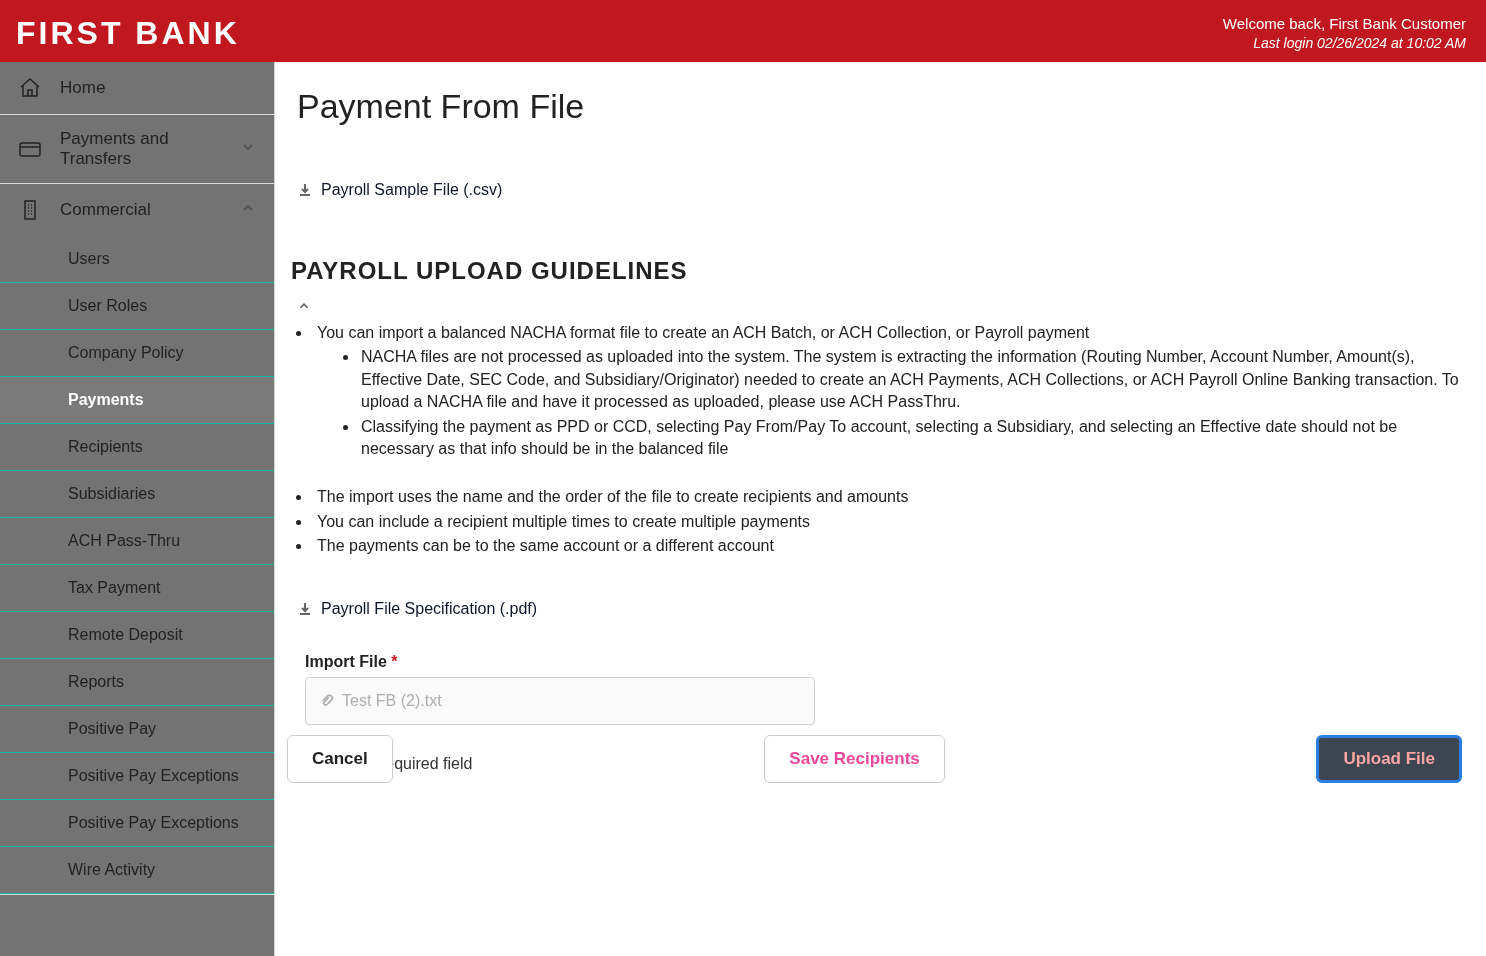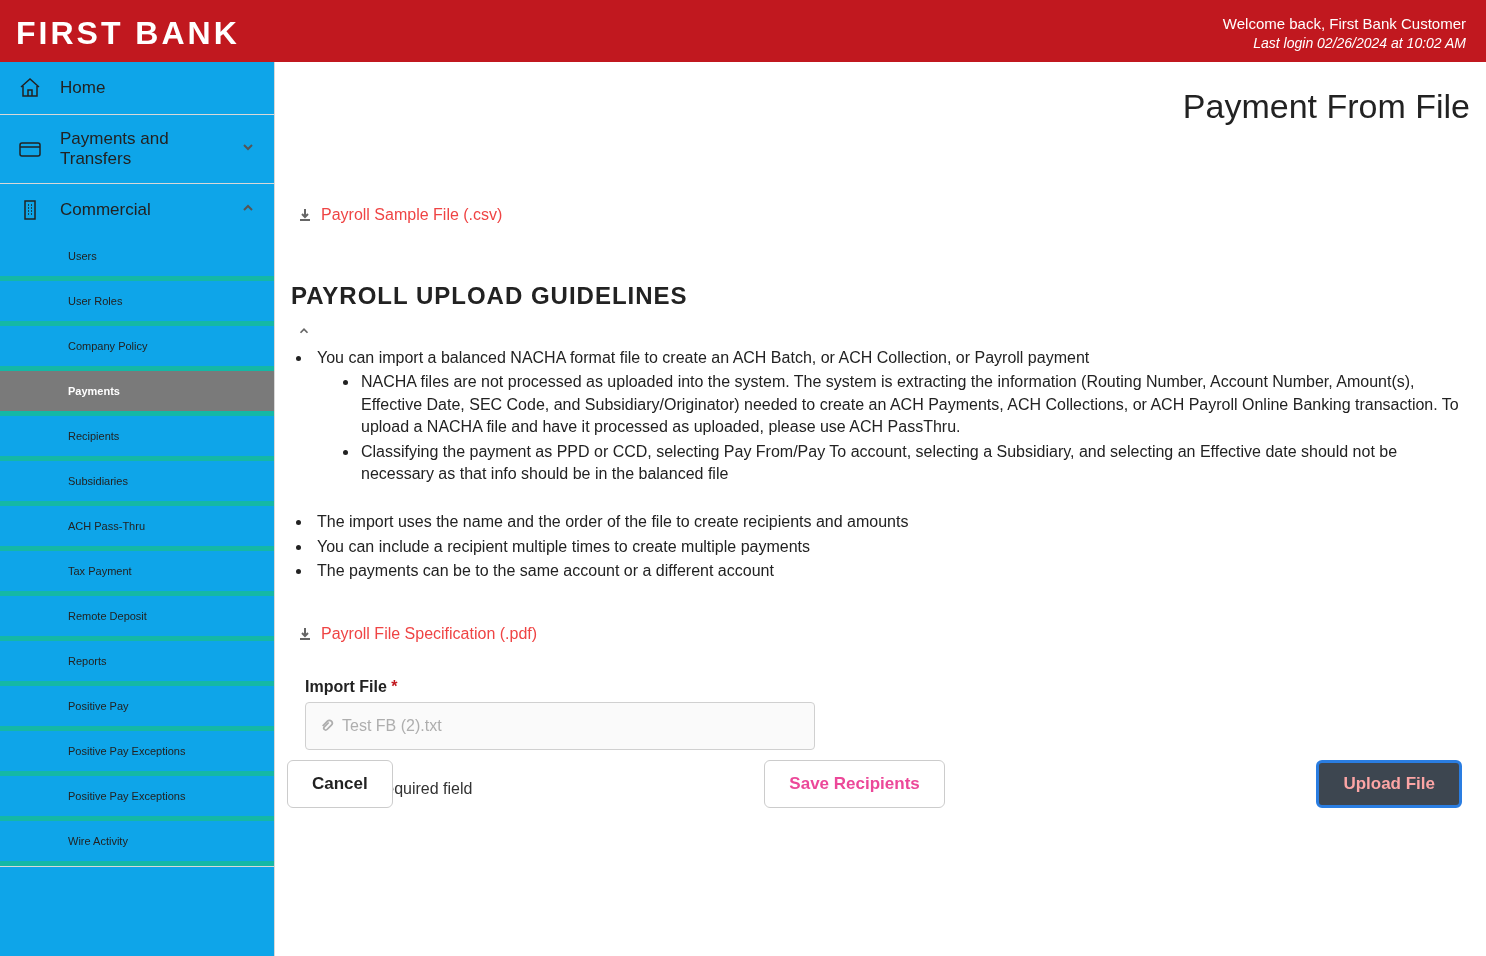--- a/index.html
+++ b/index.html
@@ -34,21 +34,21 @@
     .header-right .last-login {
       font-style: italic;
       font-size: 14px;
     }
     .layout {
       display: flex;
       height: calc(100% - 62px);
     }
     .sidebar {
       width: 275px;
-      background: #0ea5e9;
+      background: #737373;
       border-right: 1px solid #d8d8d8;
       overflow-y: auto;
       flex-shrink: 0;
     }
     .nav-top {
       list-style: none;
     }
     .nav-top > li {
       border-bottom: 1px solid #d8d8d8;
     }
@@ -61,22 +61,22 @@
       gap: 18px;
     }
     .nav-top-item .chev {
       margin-left: auto;
     }
     .nav-sub {
       list-style: none;
     }
     .nav-sub-item {
       padding: 14px 18px 14px 68px;
-      font-size: 11px;
-      border-bottom: 5px solid #14b8a6;
+      font-size: 16px;
+      border-bottom: 1px solid #14b8a6;
       cursor: pointer;
     }
     .nav-sub-item.active {
       background: #7a7a7a;
       color: #fff;
       font-weight: 700;
     }
     .icon-svg {
       width: 24px;
       height: 24px;
@@ -93,30 +93,29 @@
       stroke-width: 2;
     }
     .main {
       flex: 1;
       padding: 20px 16px 20px 12px;
       overflow-y: auto;
     }
     .page-title {
       font-size: 34px;
       font-weight: 500;
-      margin-bottom: 80px;
+      margin-bottom: 55px;
       margin-left: 10px;
       margin-top: 5px;
-      text-align: right;
     }
     .dl-link {
       display: inline-flex;
       align-items: center;
       gap: 8px;
-      color: #ef4444;
+      color: #0f172a;
       font-size: 16px;
       cursor: pointer;
       margin-left: 10px;
     }
     .dl-link svg {
       width: 16px;
       height: 16px;
       stroke: #666;
       fill: none;
       stroke-width: 2;

